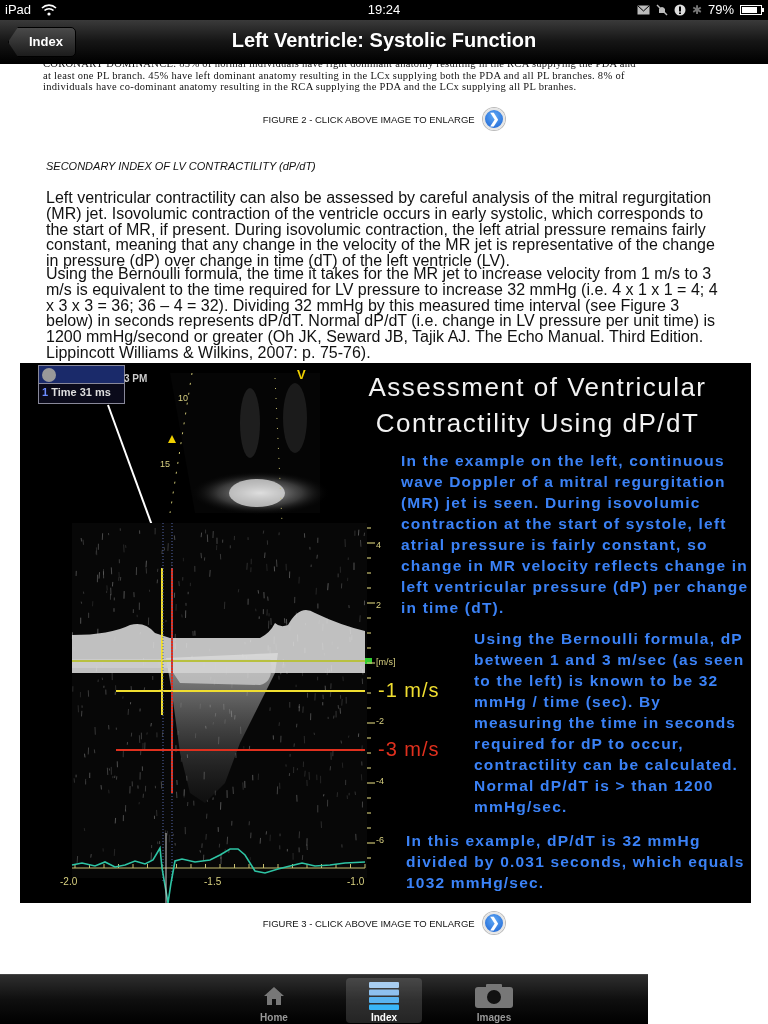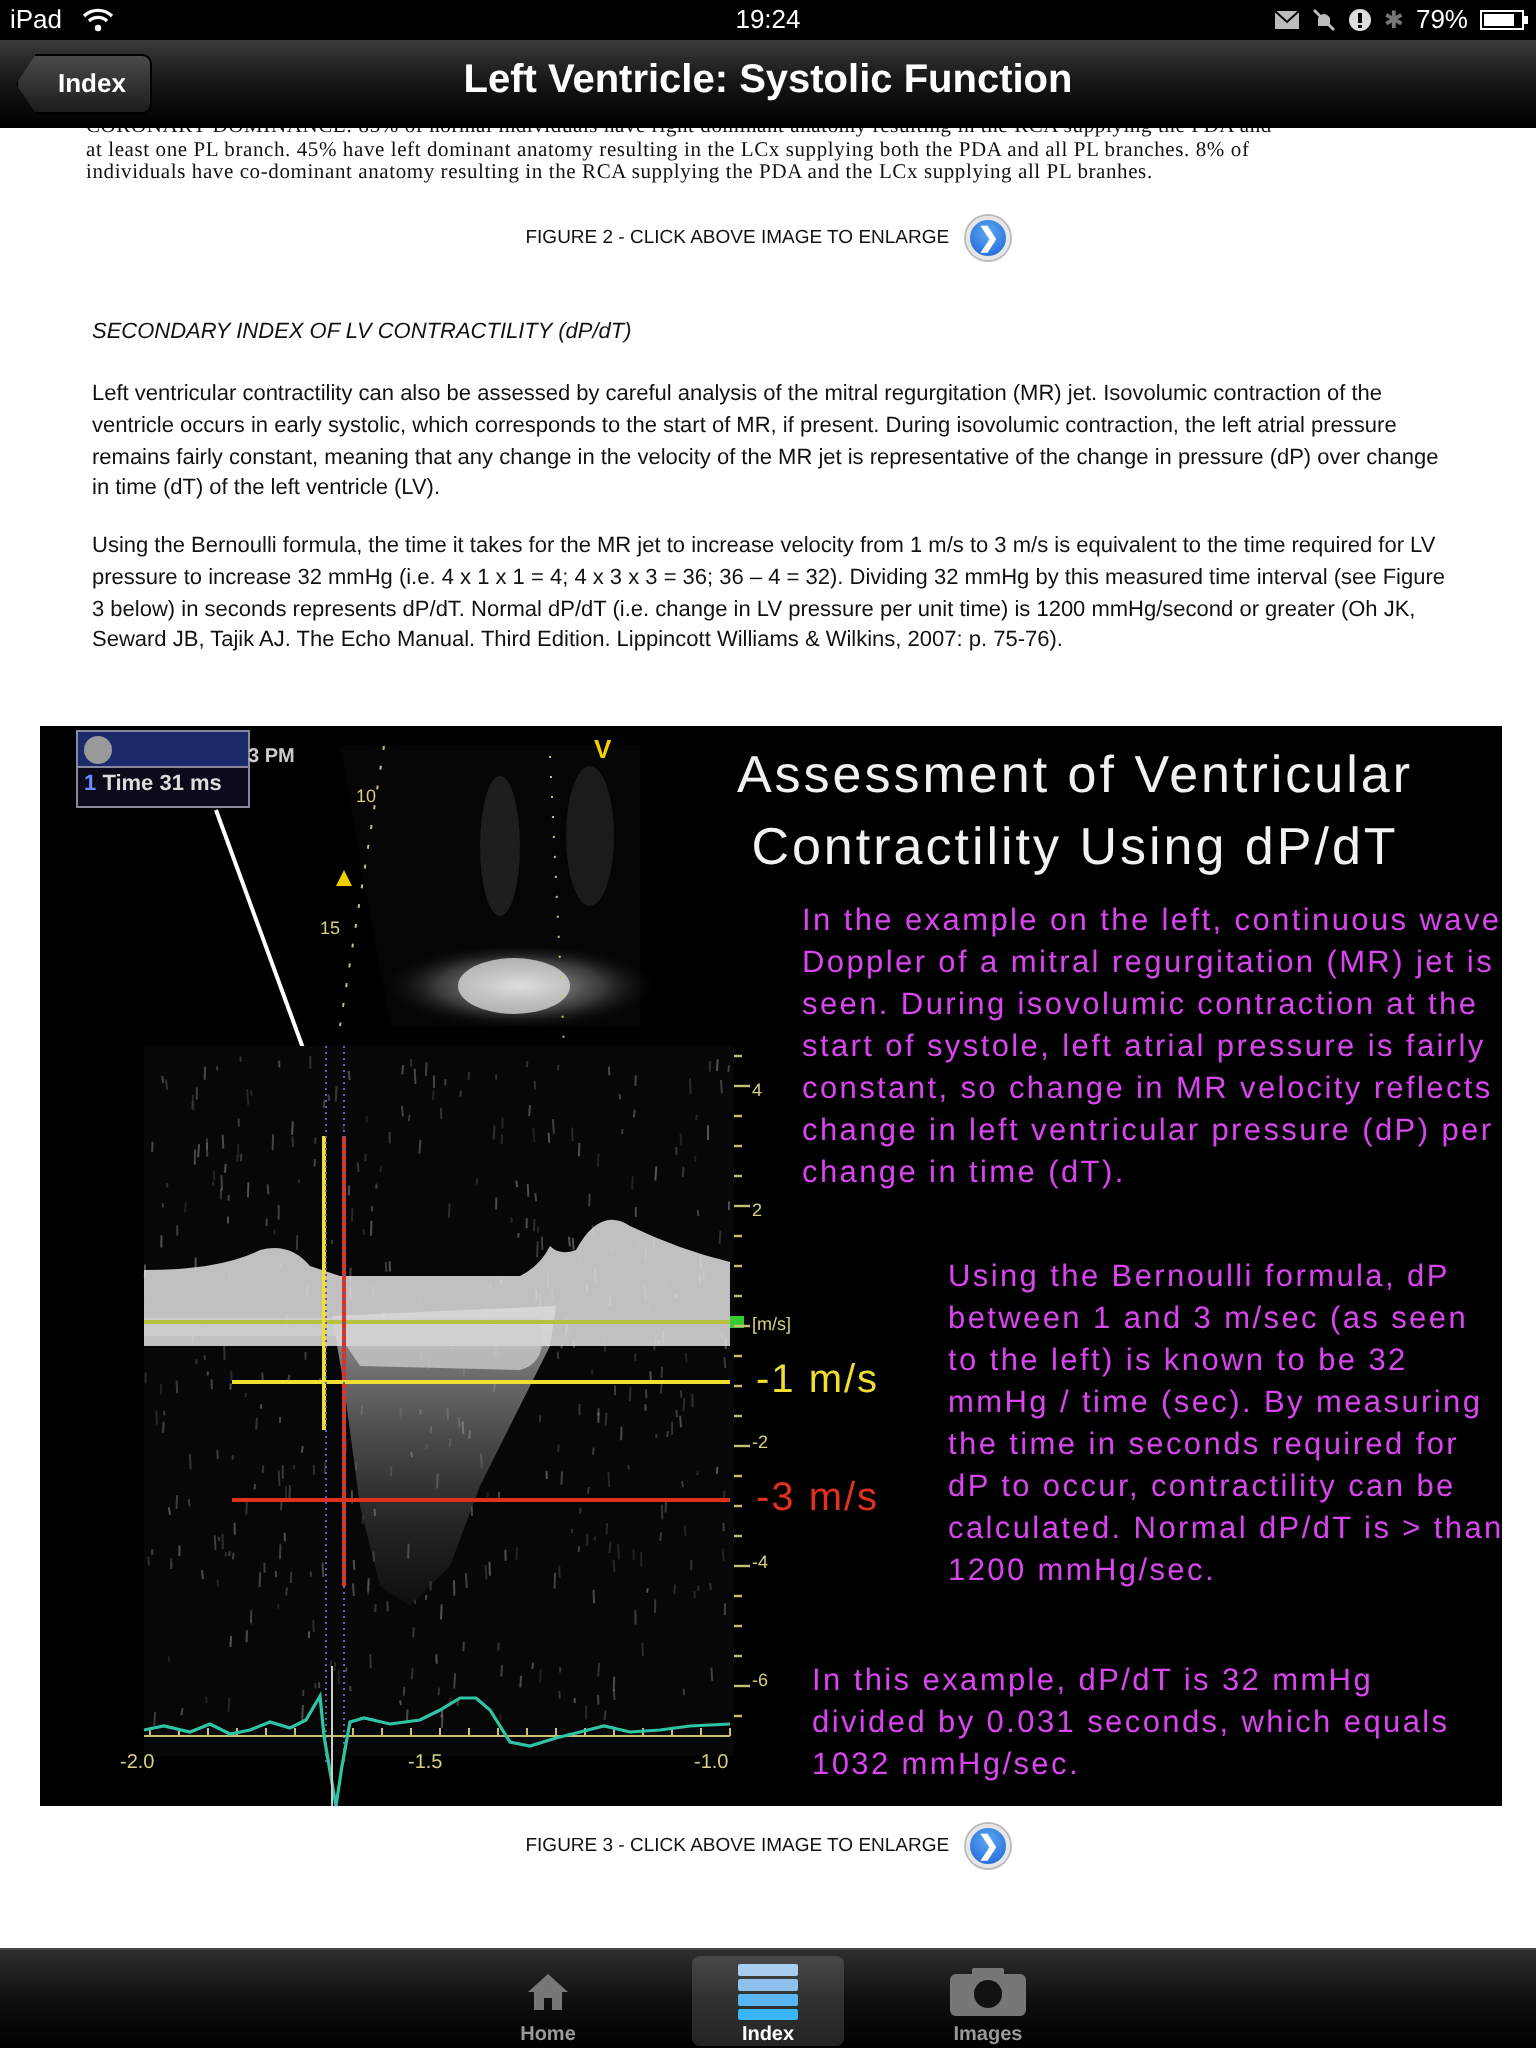--- a/index.html
+++ b/index.html
@@ -28,45 +28,45 @@
   
   .doc { position: absolute; left: 0; top: 64px; width: 768px; height: 910px; overflow: hidden; }
   .serif-para { position: absolute; left: 43px; top: -6px; width: 680px; font-family: "Liberation Serif", serif;
     font-size: 10.5px; line-height: 11.5px; letter-spacing: 0.3px; color: #111; }
   .caption { position: absolute; left: 0; right: 0; text-align: center; font-size: 9.5px; color: #111; }
   .caption span { vertical-align: middle; }
   .arrow-btn { display: inline-block; width: 22px; height: 22px; border-radius: 50%; vertical-align: middle; margin-left: 6px;
     background: radial-gradient(circle at 50% 35%, #5ea8f5, #1b62d2); border: 2px solid #e6e6e6;
     box-shadow: 0 0 0 1px #bbb; color: #fff; font-weight: bold; font-size: 13px; line-height: 18px; text-align: center; cursor: pointer; }
   .heading { position: absolute; left: 46px; top: 96px; font-size: 11px; font-style: italic; color: #111; }
-  .para { position: absolute; left: 46px; width: 680px; font-size: 11px; line-height: 15.8px; color: #111; }
+  .para { position: absolute; left: 46px; width: 680px; font-size: 16px; line-height: 15.8px; color: #111; }
 
   
   .figure { position: absolute; left: 20px; top: 299px; width: 731px; height: 540px; background: #000; overflow: hidden; cursor: pointer; }
   .fig-title { position: absolute; left: 310px; top: 6px; color: #f2f2f2; font-size: 26px; letter-spacing: 1.5px; line-height: 36px; text-align: center; width: 415px; }
-  .fig-text { position: absolute; color: #d946ef; font-size: 15.5px; letter-spacing: 1.2px; line-height: 21px; font-weight: normal; }
+  .fig-text { position: absolute; color: #3b82f6; font-size: 15.5px; letter-spacing: 1.2px; line-height: 21px; font-weight: bold; }
   .fig-text.t1 { left: 381px; top: 87px; width: 350px; }
   .fig-text.t2 { left: 454px; top: 265px; width: 280px; }
   .fig-text.t3 { left: 386px; top: 467px; width: 340px; }
   .measure-box { position: absolute; left: 18px; top: 2px; width: 87px; height: 39px; border: 1px solid #889; background: #0a0a1a; }
   .measure-box .top { height: 18px; background: #1a2a6a; border-bottom: 1px solid #889; display: flex; align-items: center; }
   .measure-box .dot { width: 14px; height: 14px; border-radius: 50%; background: #999; margin-left: 3px; }
   .measure-box .bottom { color: #ddd; font-size: 11px; font-weight: bold; padding: 2px 3px; white-space: nowrap; }
   .measure-box .bottom b { color: #6b8cff; }
   .pm-label { position: absolute; left: 104px; top: 10px; color: #ccc; font-size: 10px; font-weight: bold; }
   .v-label { position: absolute; left: 277px; top: 4px; color: #f0d000; font-size: 13px; font-weight: bold; }
   .ylab { position: absolute; color: #d8d080; font-size: 9px; }
   .xlab { position: absolute; color: #d8d080; font-size: 10px; }
   .vel-label { position: absolute; font-size: 20px; letter-spacing: 1px; }
   .vel-label.yellow { color: #f0de30; }
   .vel-label.red { color: #e0301e; }
   .ms-label { position: absolute; color: #d8d080; font-size: 9px; }
 
   
-  .tabbar { position: absolute; left: 0; top: 974px; width: 768px; height: 50px; background: linear-gradient(#2e2e2e, #0f0f0f 50%, #000); border-top: 1px solid #444; }
+  .tabbar { position: absolute; left: 0; top: 974px; width: 648px; height: 50px; background: linear-gradient(#2e2e2e, #0f0f0f 50%, #000); border-top: 1px solid #444; }
   .tab { position: absolute; top: 3px; width: 76px; height: 45px; text-align: center; color: #999; font-size: 10px; font-weight: bold; cursor: pointer; border-radius: 4px; }
   .tab.active { background: rgba(255,255,255,0.14); color: #fff; }
   .tab .ic { height: 28px; display: flex; align-items: center; justify-content: center; margin-top: 4px; }
   .tab .lbl { display: block; margin-top: 2px; }
 </style>
 </head>
 <body>
 
 <div class="statusbar">
   <div class="left">

